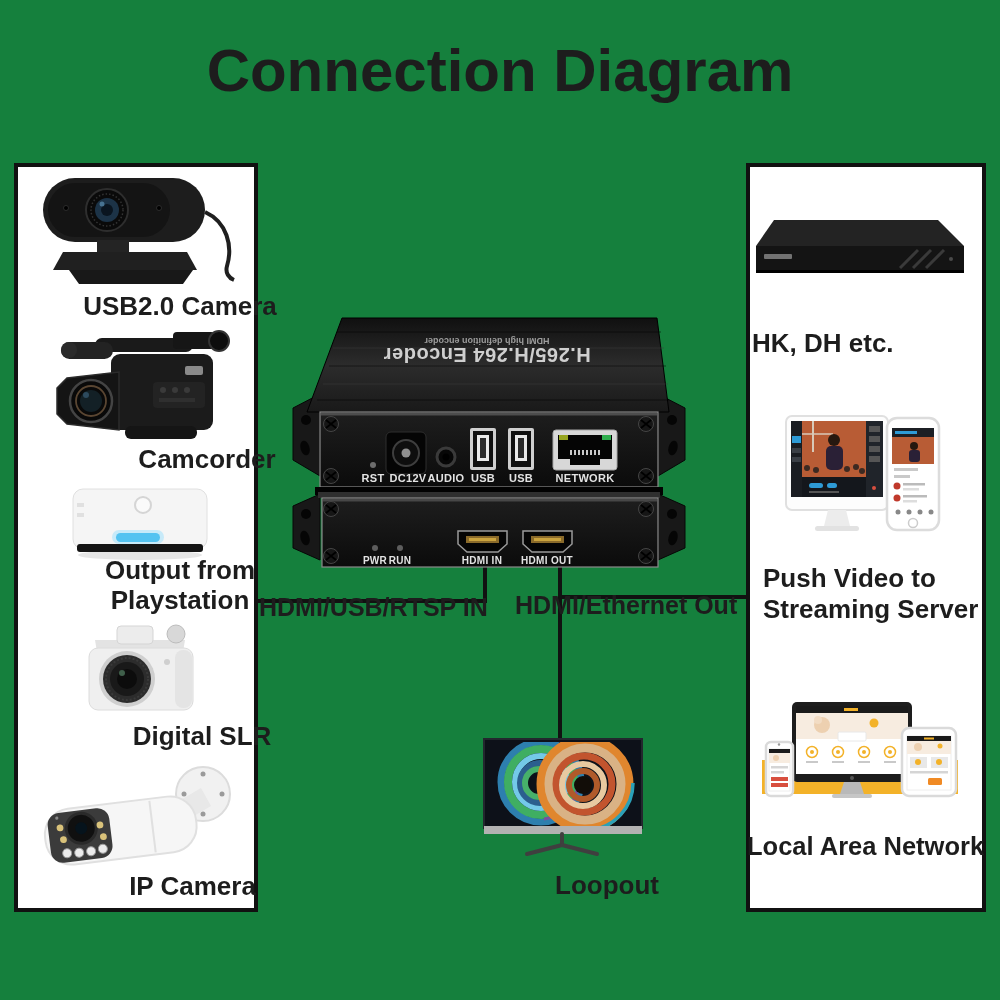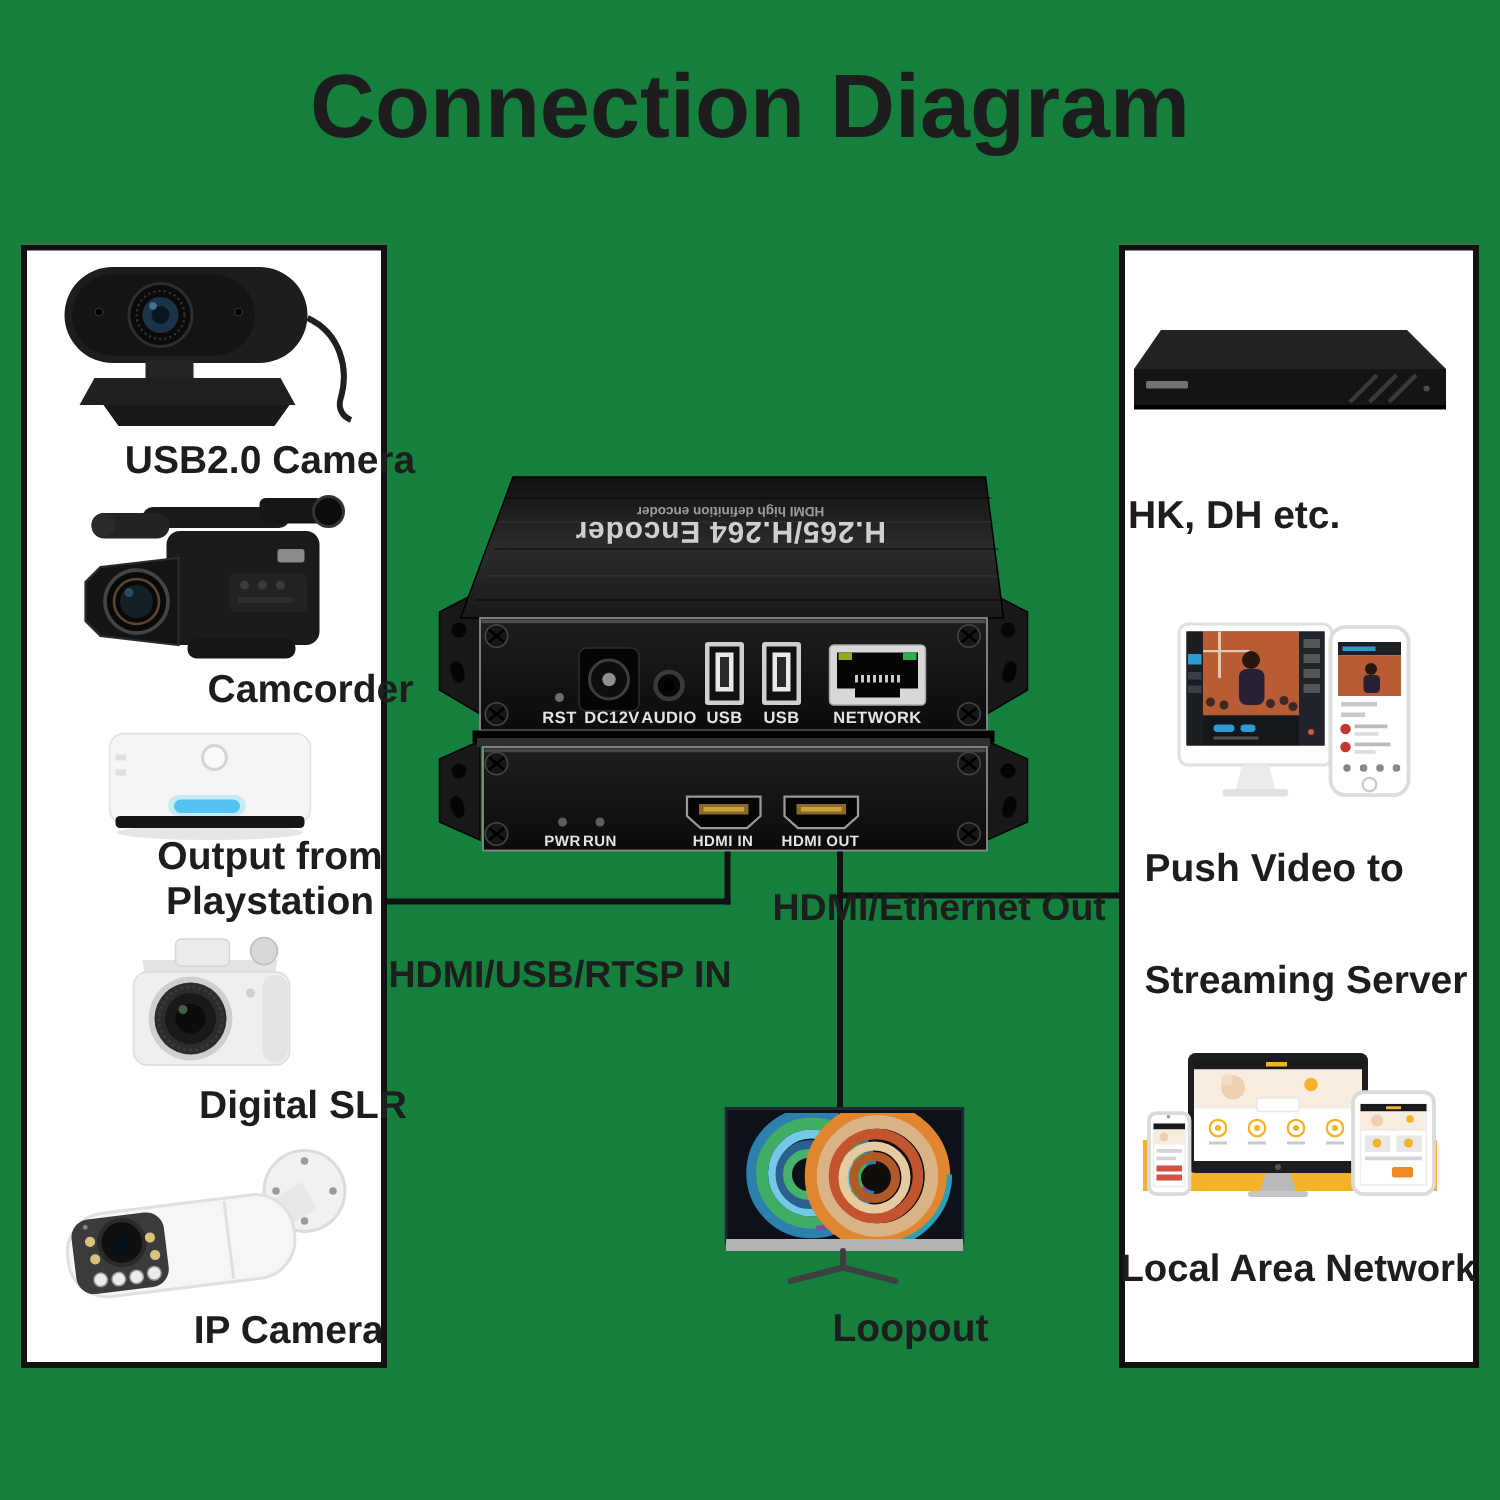--- a/index.html
+++ b/index.html
@@ -260,21 +260,21 @@
       <rect x="249" y="230" width="27" height="3" fill="#c9a23e"></rect>
     </g>
     <g fill="#e3e3e3" font-size="10" font-weight="bold" text-anchor="middle" letter-spacing="0.3">
       <text x="90" y="256">PWR</text>
       <text x="115" y="256">RUN</text>
       <text x="197" y="256">HDMI IN</text>
       <text x="262" y="256">HDMI OUT</text>
     </g>
   </svg>
 
-  <div class="cap" style="left:259px;top:636px;font-size:25px;">HDMI/USB/RTSP IN</div>
+  <div class="cap" style="left:259px;top:593px;font-size:25px;">HDMI/USB/RTSP IN</div>
   <div class="cap" style="left:515px;top:591px;font-size:25px;text-align:right;">HDMI/Ethernet Out</div>
 
   <svg class="abs" style="left:483px;top:738px;" width="160" height="124" viewBox="0 0 160 124">
     <defs>
         <clipPath id="scr">
           <rect x="4" y="4" width="152" height="84"></rect>
         </clipPath>
       </defs>
     <rect x="1" y="1" width="158" height="89" fill="#0d1119" stroke="#23272e" stroke-width="2"></rect>
     <g clip-path="url(#scr)">
@@ -373,21 +373,21 @@
       <g fill="#888">
           <circle cx="115" cy="100" r="2.5"></circle>
           <circle cx="126" cy="100" r="2.5"></circle>
           <circle cx="137" cy="100" r="2.5"></circle>
           <circle cx="148" cy="100" r="2.5"></circle>
         </g>
       <circle cx="130" cy="111" r="4.5" fill="none" stroke="#ccc" stroke-width="1.5"></circle>
     </g>
   </svg>
   <div class="cap" style="left:763px;top:563px;">Push Video to</div>
-  <div class="cap" style="left:763px;top:594px;margin-top:44px;">Streaming Server</div>
+  <div class="cap" style="left:763px;top:594px;">Streaming Server</div>
 
   <svg class="abs" style="left:752px;top:686px;" width="215" height="115" viewBox="0 0 215 115">
     <rect x="10" y="74" width="196" height="34" fill="#f3b229"></rect>
     <g>
       <rect x="40" y="16" width="120" height="80" rx="5" fill="#1d1d1d"></rect>
       <rect x="44" y="20" width="112" height="68" fill="#fff"></rect>
       <rect x="44" y="20" width="112" height="7" fill="#1a1a1a"></rect>
       <rect x="92" y="22" width="14" height="3" fill="#f3b229"></rect>
       <rect x="44" y="27" width="112" height="26" fill="#f7ece0"></rect>
       <circle cx="70" cy="39" r="8" fill="#edd0b0"></circle>

